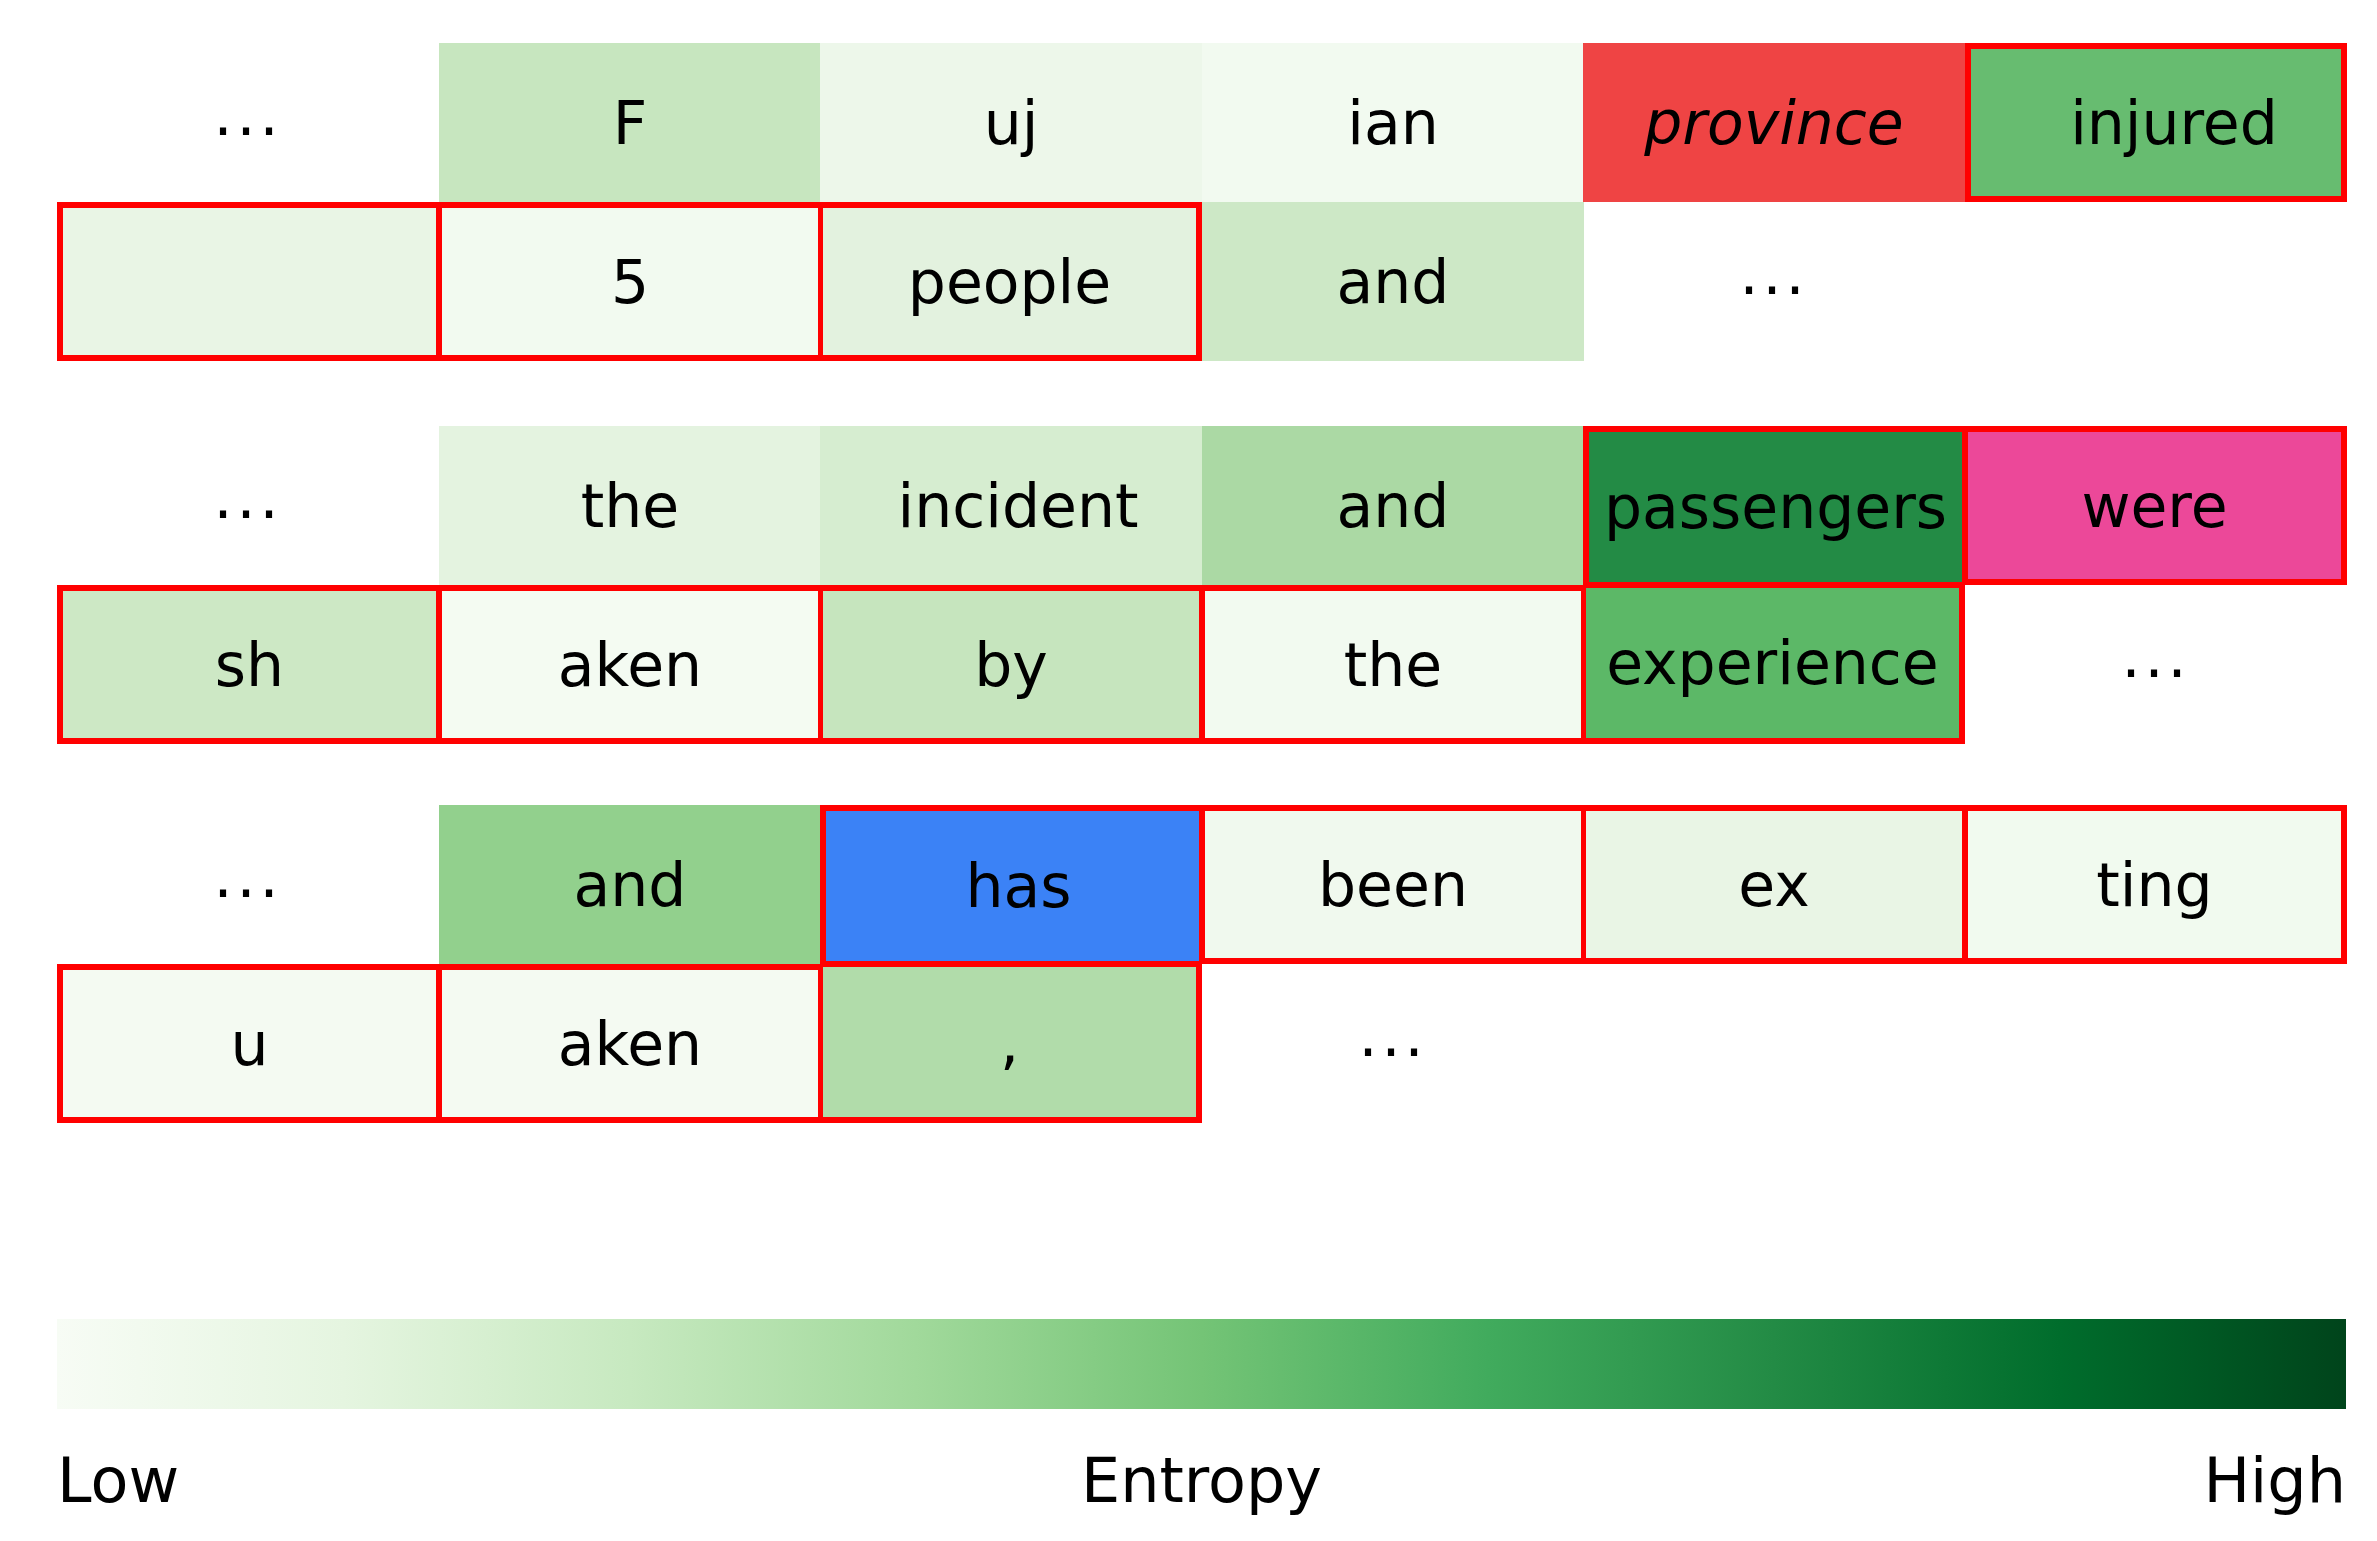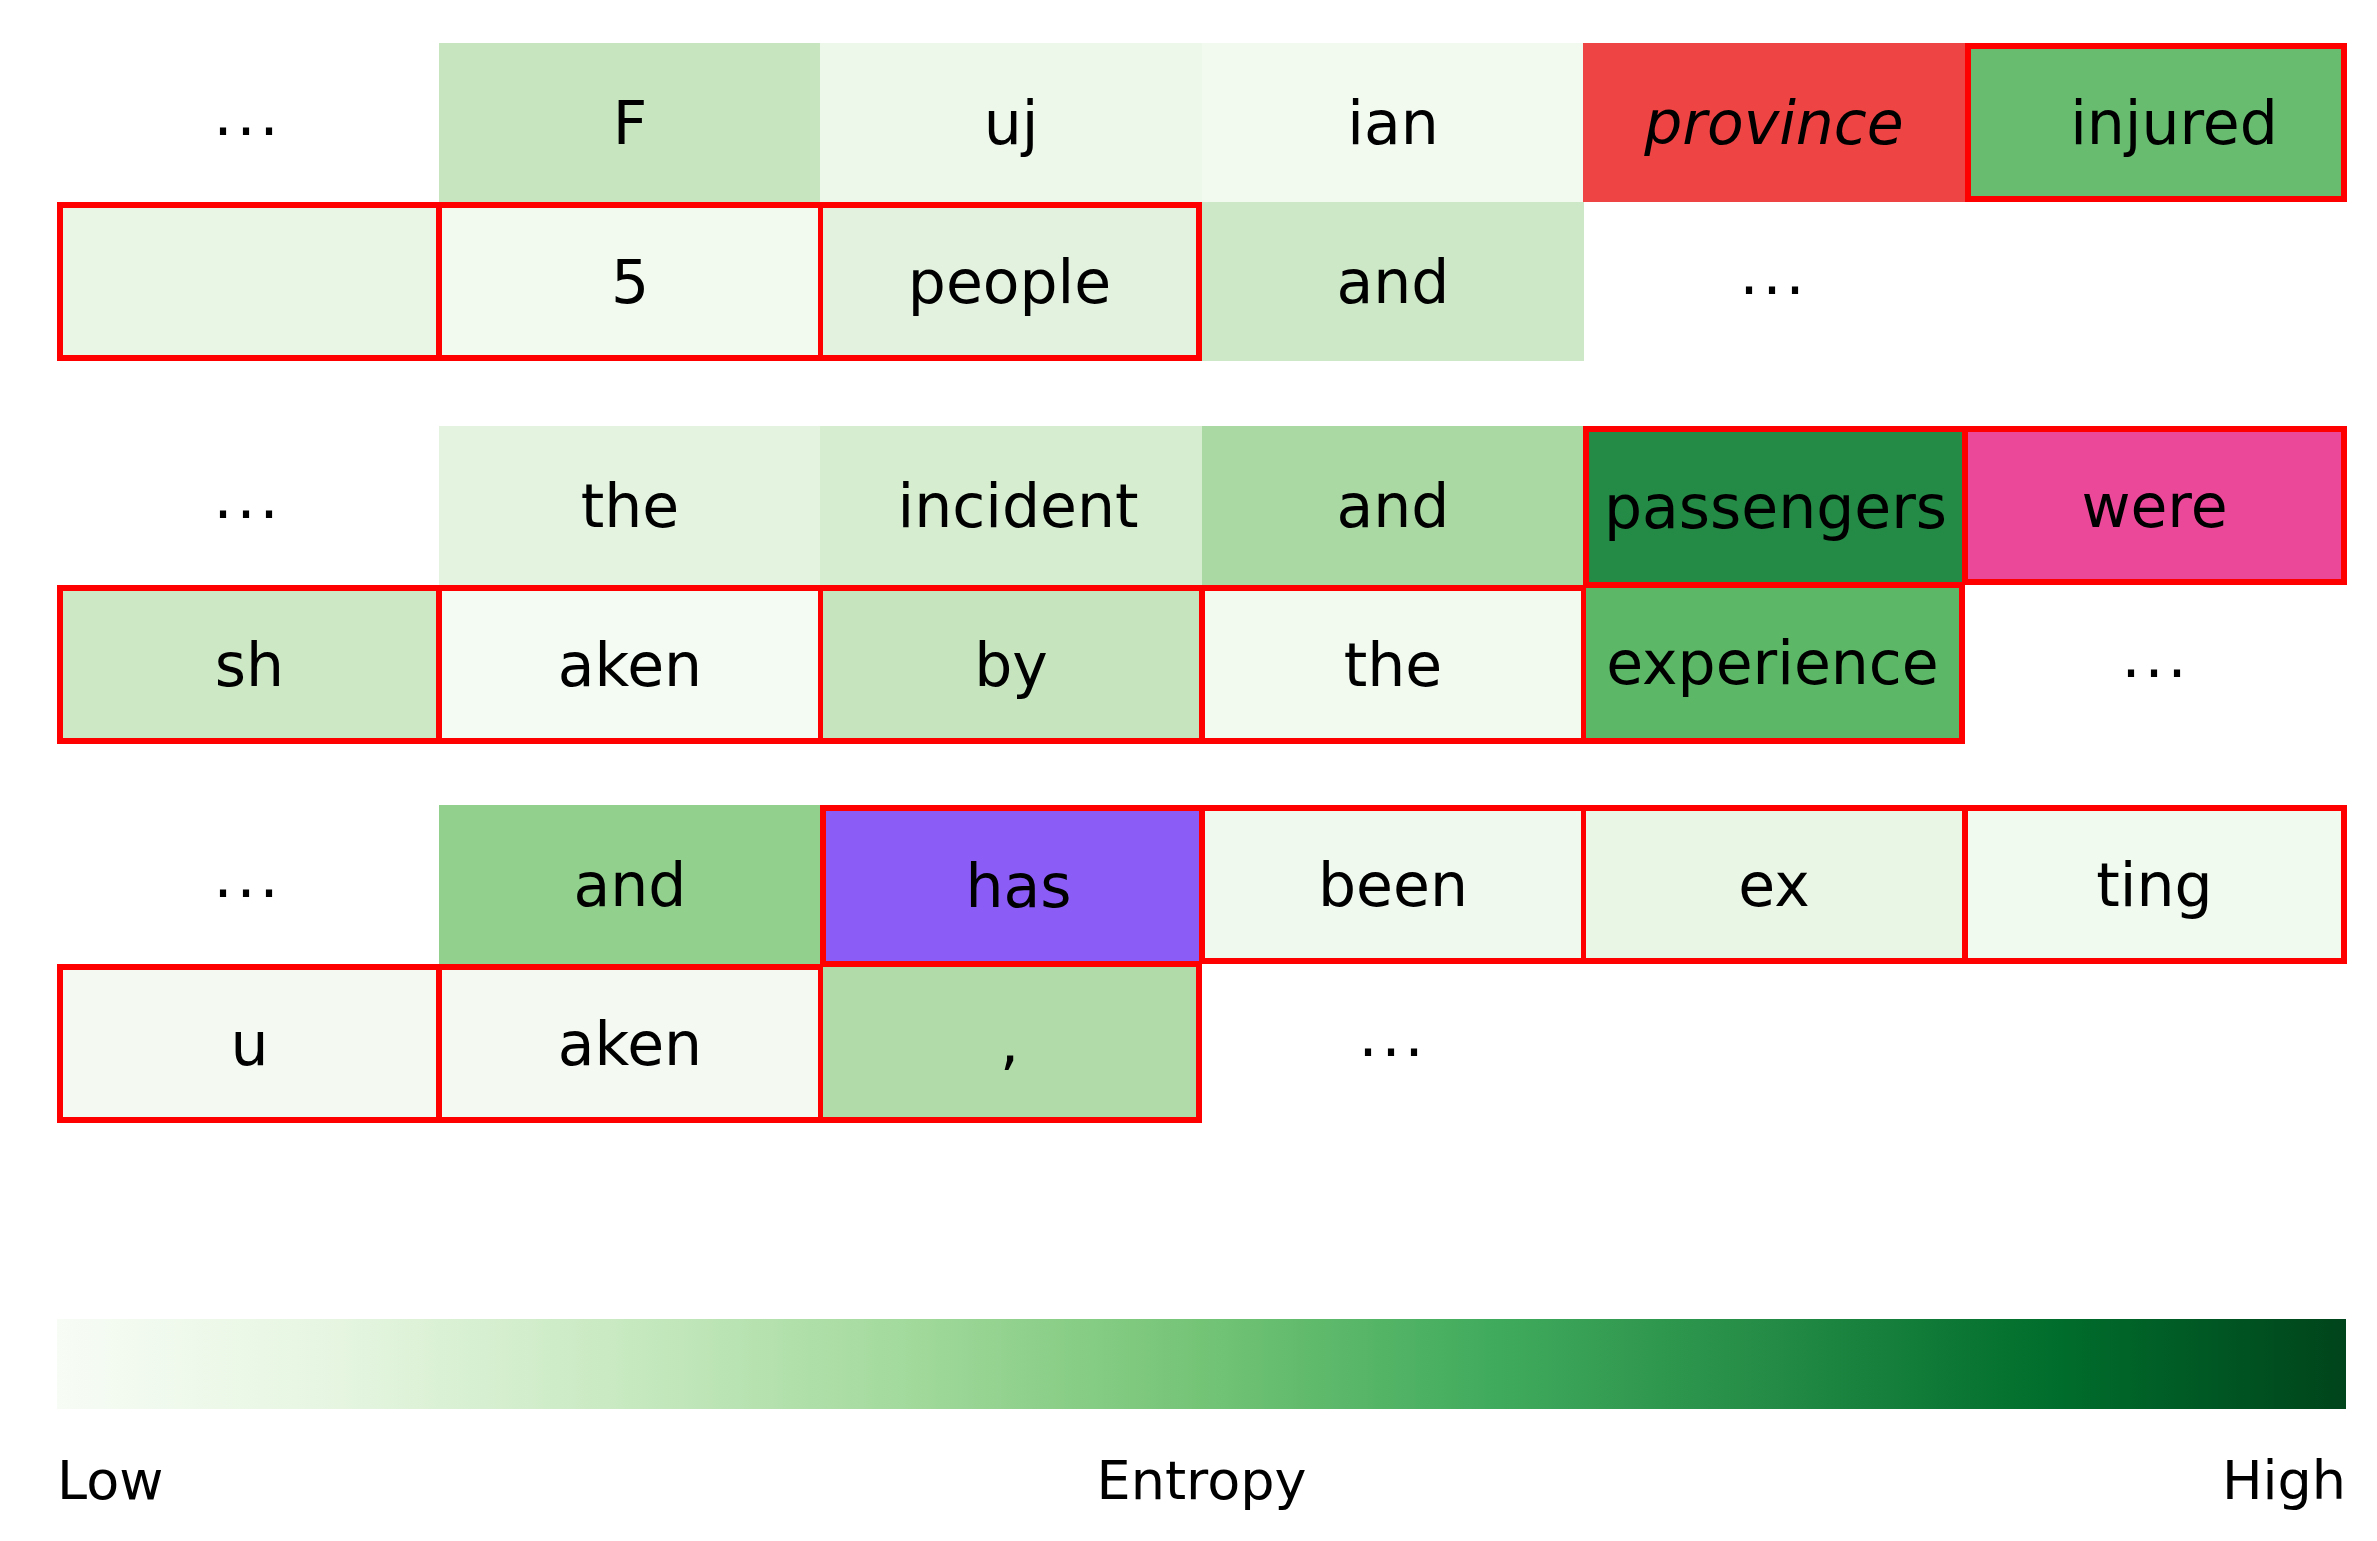--- a/index.html
+++ b/index.html
@@ -45,21 +45,21 @@
     top: 1319px;
     width: 2289px;
     height: 90px;
   }
   .legend-row {
     position: absolute;
     left: 57px;
     top: 1442px;
     width: 2289px;
     height: 78px;
-    font-size: 54px;
+    font-size: 62px;
     line-height: 78px;
   }
   .legend-label { position: absolute; top: 0; }
   #legend-low  { left: 0;  text-align: left; }
   #legend-mid  { left: 0; width: 2289px; text-align: center; }
   #legend-high { right: 0; text-align: center; }
 </style>
 </head>
 <body>
 
@@ -147,21 +147,21 @@
         </div>
       </div>
       <div>
         <div>
           <div class="cell ellipsis" style="left: 57px; top: 805px; width: 382px; height: 159px;">
             <span class="tok">...</span>
           </div>
           <div class="cell" style="left: 439px; top: 805px; width: 382px; height: 159px; background: rgb(146, 208, 141);">
             <span class="tok">and</span>
           </div>
-          <div class="cell" style="left: 820px; top: 805px; width: 382px; height: 159px; background: #8b5cf6; border-width: 6.5px 3.2px 3.2px 6.5px; border-style: solid; border-color: rgb(255, 0, 0); border-image: initial; padding-left: 12px;">
+          <div class="cell" style="left: 820px; top: 805px; width: 382px; height: 159px; background: #3b82f6; border-width: 6.5px 3.2px 3.2px 6.5px; border-style: solid; border-color: rgb(255, 0, 0); border-image: initial; padding-left: 12px;">
             <span class="tok">has</span>
           </div>
           <div class="cell" style="left: 1202px; top: 805px; width: 382px; height: 159px; background: rgb(240, 249, 238); border-width: 6.5px 3.2px; border-style: solid; border-color: rgb(255, 0, 0); border-image: initial;">
             <span class="tok">been</span>
           </div>
           <div class="cell" style="left: 1583px; top: 805px; width: 382px; height: 159px; background: rgb(233, 245, 229); border-width: 6.5px 3.2px; border-style: solid; border-color: rgb(255, 0, 0); border-image: initial; text-align: right;">
             <span class="tok">ex</span>
           </div>
           <div class="cell" style="left: 1965px; top: 805px; width: 382px; height: 159px; background: rgb(241, 250, 239); border-width: 6.5px 6.5px 6.5px 3.2px; border-style: solid; border-color: rgb(255, 0, 0); border-image: initial;">
             <span class="tok">ting</span>

